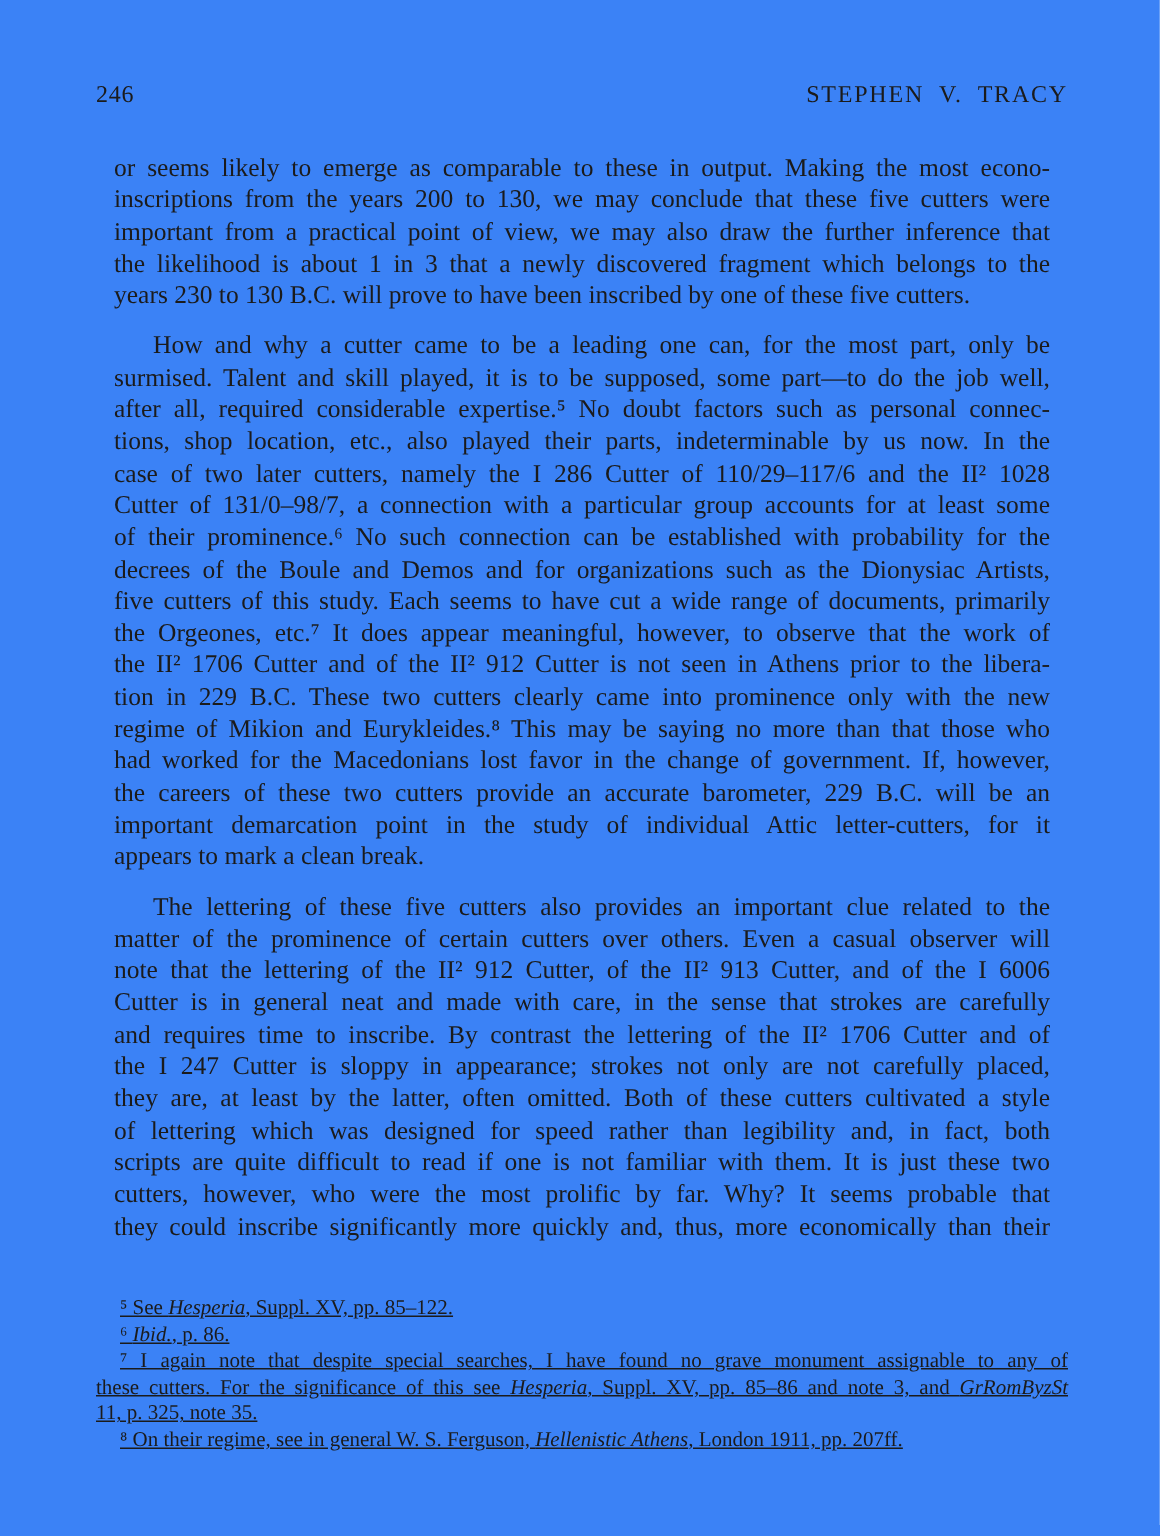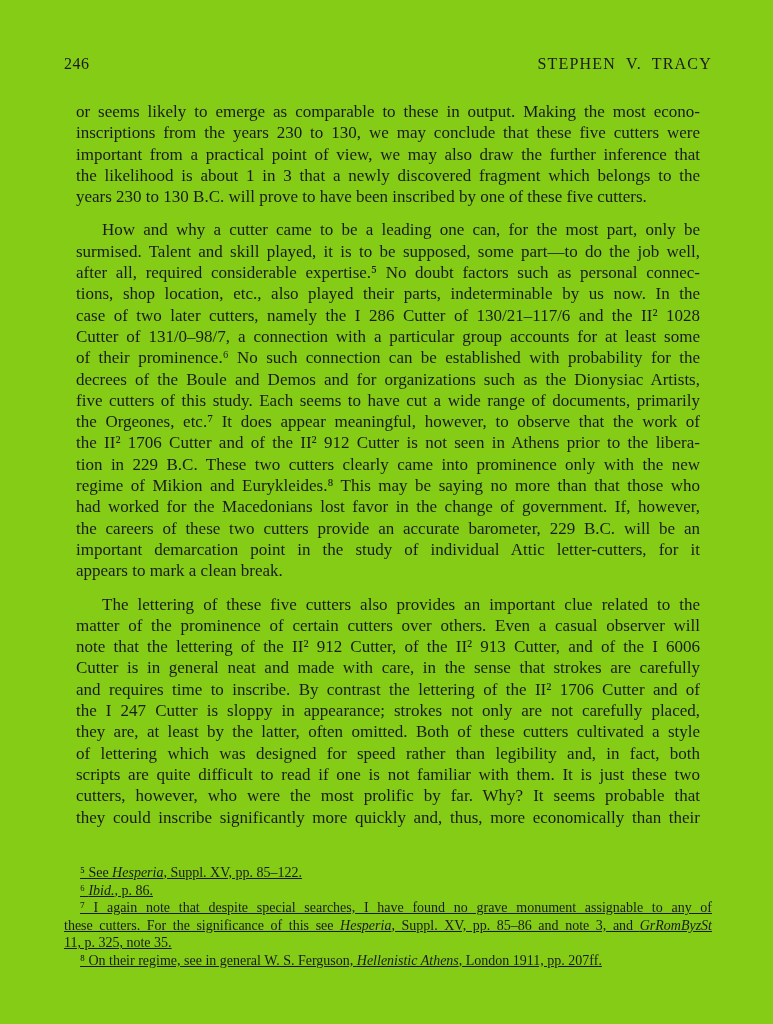--- a/index.html
+++ b/index.html
@@ -6,21 +6,21 @@
   body {
     width: 773px;
     height: 1024px;
     background: #fefefe;
     font-family: "Liberation Serif", "DejaVu Serif", serif;
     color: #1b1b1b;
     position: relative;
     overflow: hidden;
     -webkit-font-smoothing: antialiased;
   }
-  .sheet { position: absolute; inset: 0; background: #84cc16; }
+  .sheet { position: absolute; inset: 0; background: #3b82f6; }
 
   .header-row {
     position: absolute;
     left: 64px; top: 55px;
     width: 648px;
     height: 20px;
     font-size: 16px;
   }
   .page-number {
     position: absolute; left: 0; top: 0;
@@ -68,31 +68,31 @@
 <div class="sheet">
 
   <div class="header-row">
     <span class="page-number">246</span>
     <span class="running-title">STEPHEN V. TRACY</span>
   </div>
 
   <div class="body-text">
       <div class="para">
         <div class="line">or seems likely to emerge as comparable to these in output.  Making the most econo-</div>
-        <div class="line">inscriptions from the years 230 to 130, we may conclude that these five cutters were</div>
+        <div class="line">inscriptions from the years 200 to 130, we may conclude that these five cutters were</div>
         <div class="line">important from a practical point of view, we may also draw the further inference that</div>
         <div class="line">the likelihood is about 1 in 3 that a newly discovered fragment which belongs to the</div>
         <div class="line no-just">years 230 to 130 B.C. will prove to have been inscribed by one of these five cutters.</div>
       </div>
       <div class="para">
         <div class="line indent">How and why a cutter came to be a leading one can, for the most part, only be</div>
         <div class="line">surmised.  Talent and skill played, it is to be supposed, some part—to do the job well,</div>
         <div class="line">after all, required considerable expertise.⁵  No doubt factors such as personal connec-</div>
         <div class="line">tions, shop location, etc., also played their parts, indeterminable by us now.  In the</div>
-        <div class="line">case of two later cutters, namely the I 286 Cutter of 130/21–117/6 and the II² 1028</div>
+        <div class="line">case of two later cutters, namely the I 286 Cutter of 110/29–117/6 and the II² 1028</div>
         <div class="line">Cutter of 131/0–98/7, a connection with a particular group accounts for at least some</div>
         <div class="line">of their prominence.⁶  No such connection can be established with probability for the</div>
         <div class="line">decrees of the Boule and Demos and for organizations such as the Dionysiac Artists,</div>
         <div class="line">five cutters of this study. Each seems to have cut a wide range of documents, primarily</div>
         <div class="line">the Orgeones, etc.⁷  It does appear meaningful, however, to observe that the work of</div>
         <div class="line">the II² 1706 Cutter and of the II² 912 Cutter is not seen in Athens prior to the libera-</div>
         <div class="line">tion in 229 B.C.  These two cutters clearly came into prominence only with the new</div>
         <div class="line">regime of Mikion and Eurykleides.⁸  This may be saying no more than that those who</div>
         <div class="line">had worked for the Macedonians lost favor in the change of government.  If, however,</div>
         <div class="line">the careers of these two cutters provide an accurate barometer, 229 B.C. will be an</div>

